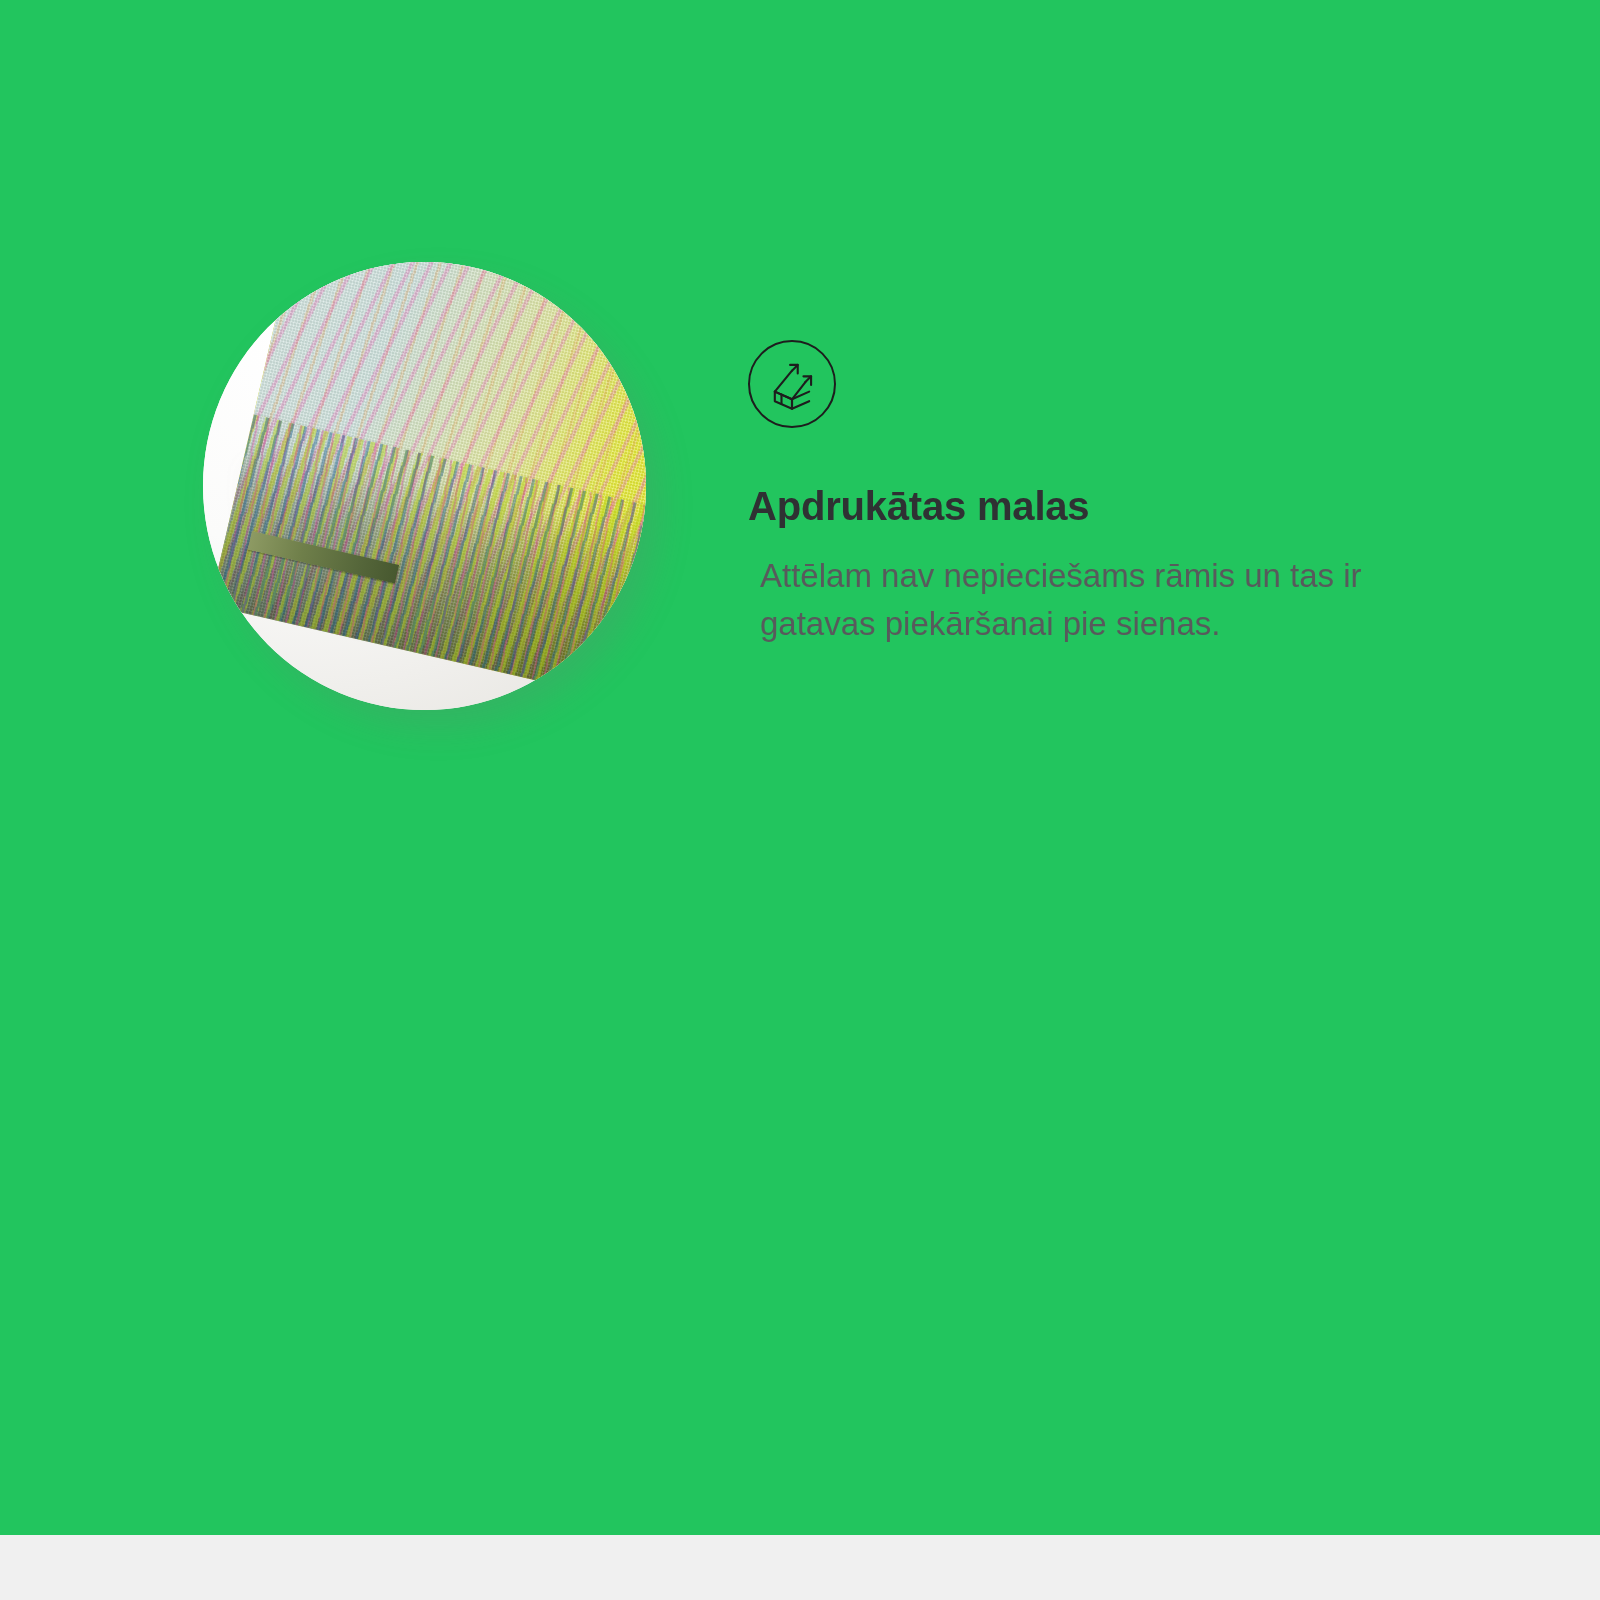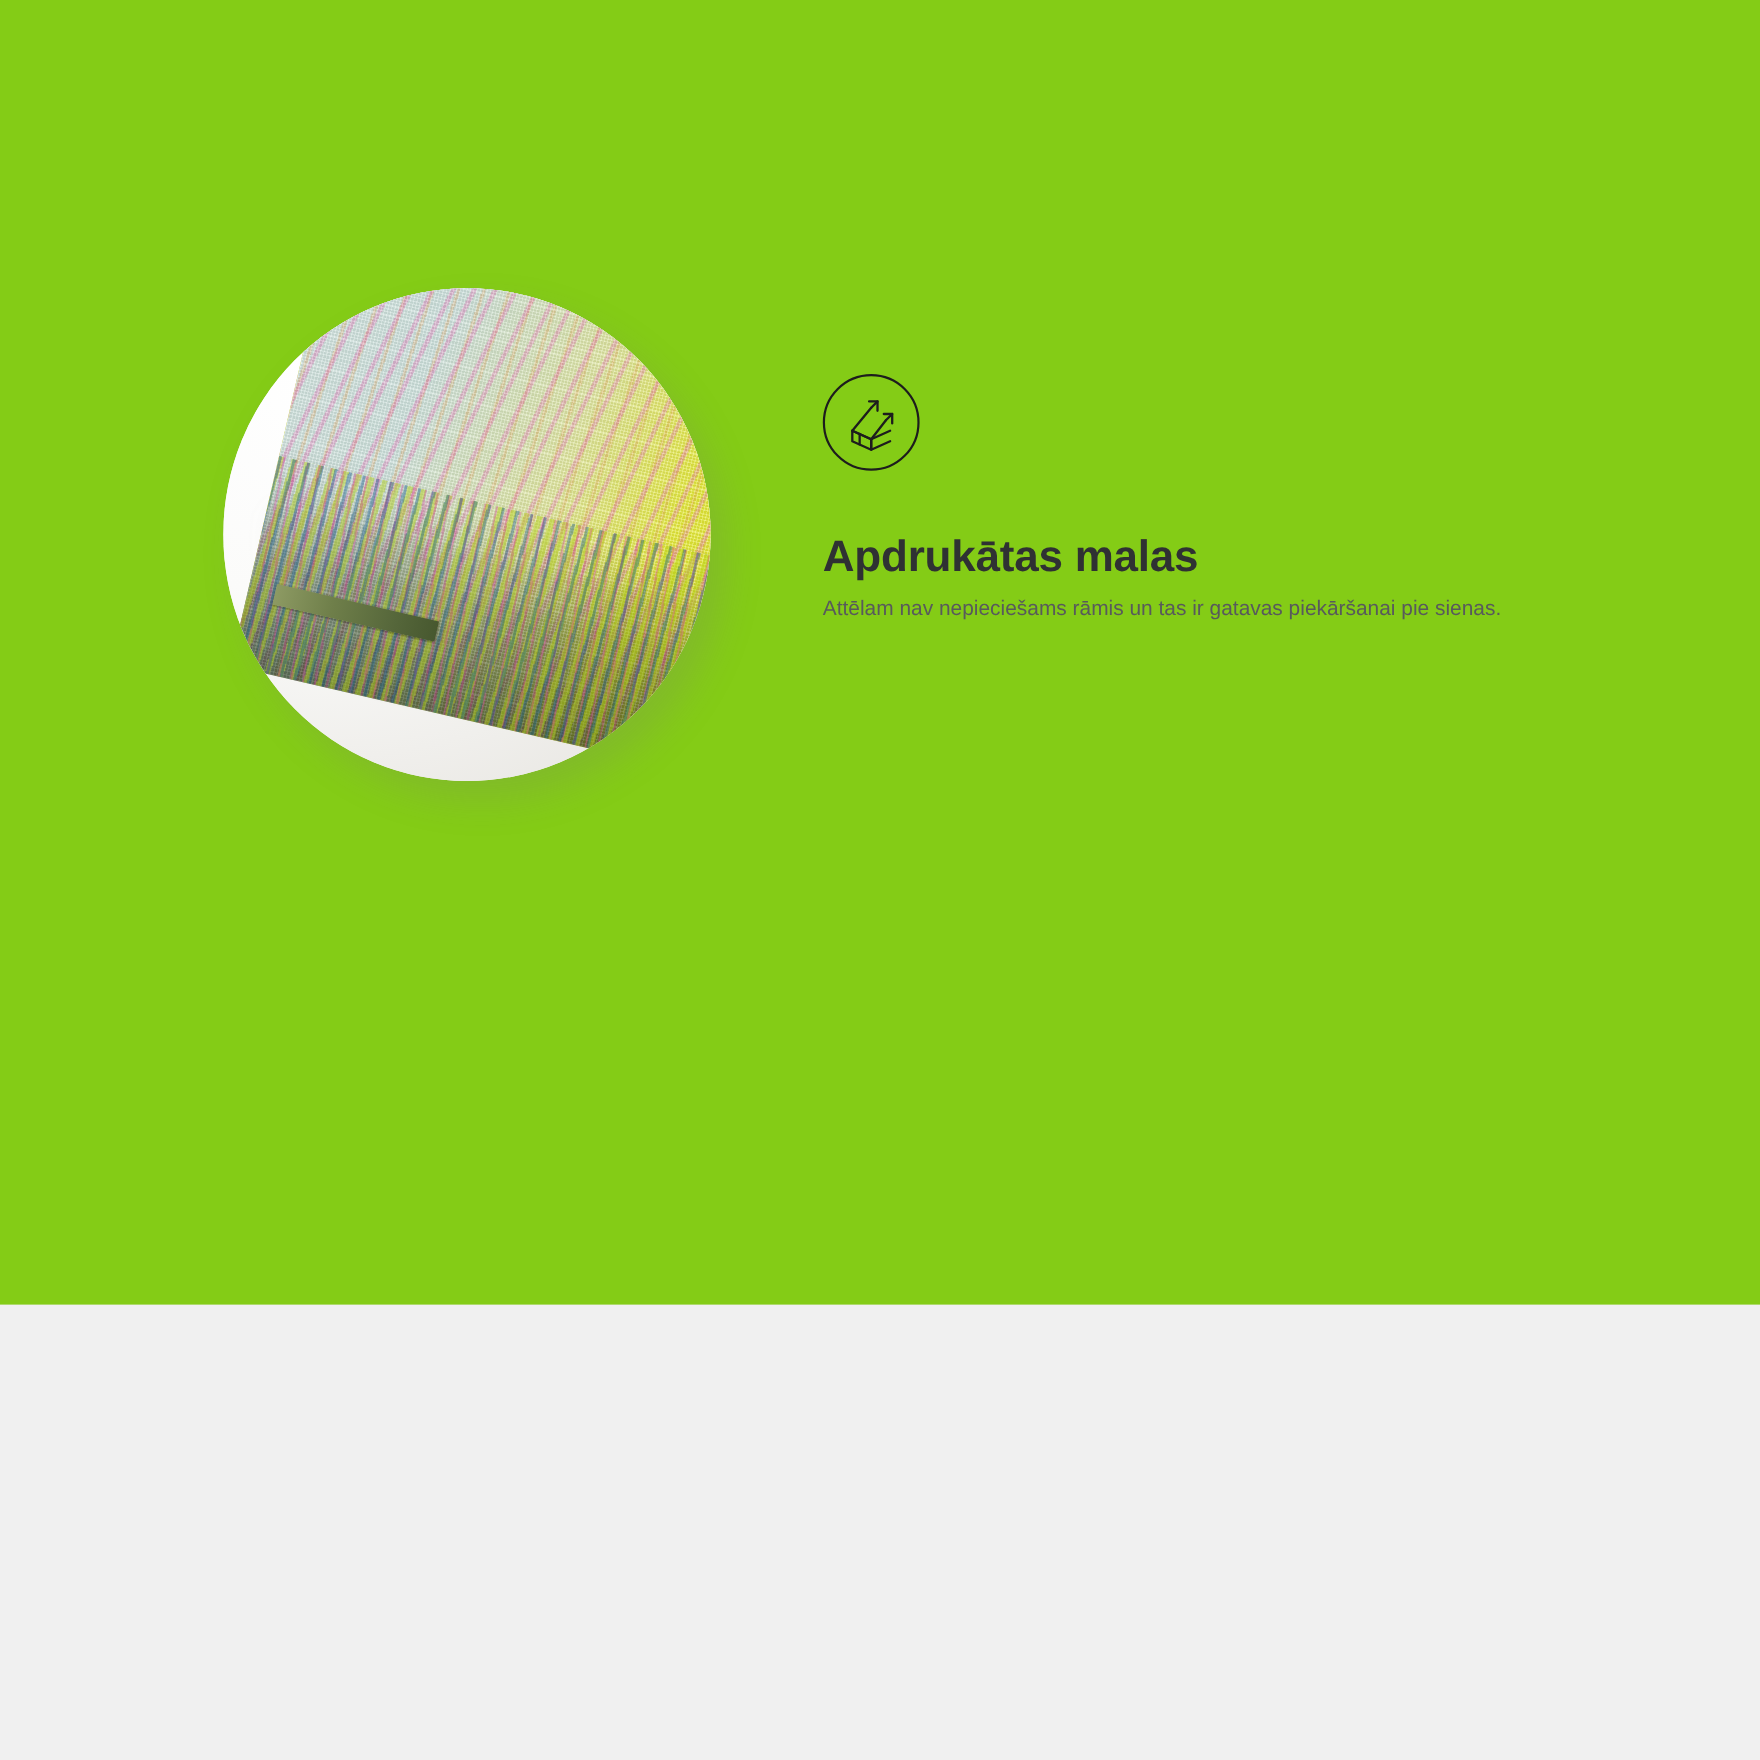--- a/index.html
+++ b/index.html
@@ -9,22 +9,22 @@
   body {
     width: 1600px;
     height: 1600px;
     background: #f0f0f0;
     font-family: "Liberation Sans", sans-serif;
     overflow: hidden;
   }
   .page {
     position: relative;
     width: 1600px;
-    height: 1186px;
-    background: #84cc16;
+    height: 1535px;
+    background: #22c55e;
   }
 
   
   .feature {
     position: absolute;
     display: block;
   }
   #feature-edges { left: 0; top: 0; width: 1600px; height: 800px; }
   #feature-eko   { left: 0; top: 800px; width: 1600px; height: 800px; }
 
@@ -158,23 +158,23 @@
   .feature-title {
     margin: 0;
     font-size: 40px;
     font-weight: bold;
     color: #2f3133;
     letter-spacing: -.2px;
   }
   #text-edges .feature-title { padding-top: 56px; }
 
   .feature-body {
-    margin: 0;
+    margin: 12px;
     padding-top: 11px;
-    font-size: 19px;
+    font-size: 33px;
     line-height: 1.44;
     color: #585a5c;
     max-width: 700px;
   }
 </style>
 </head>
 <body>
 
 <div class="page">
 

